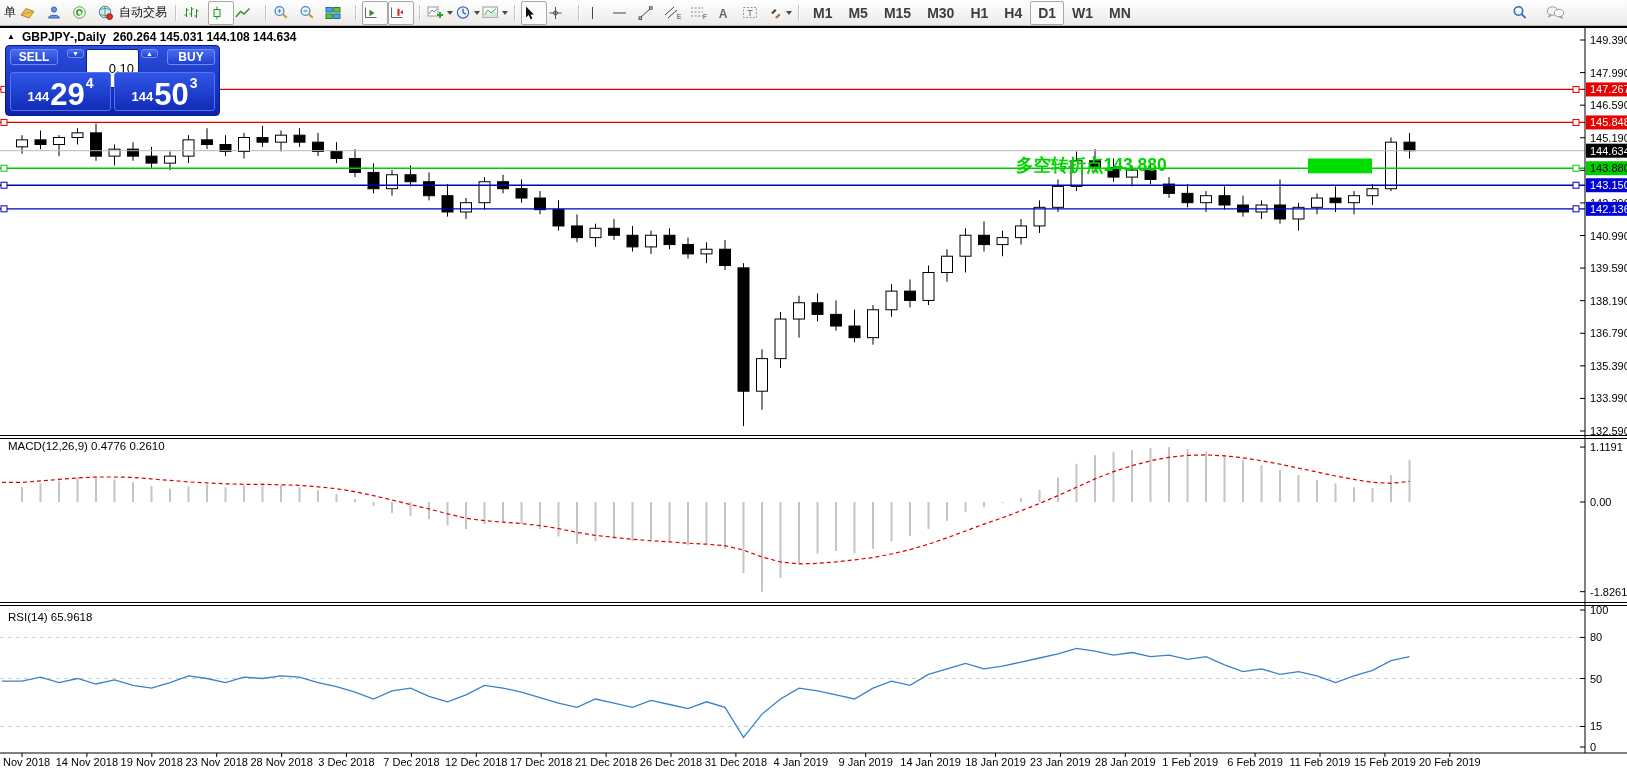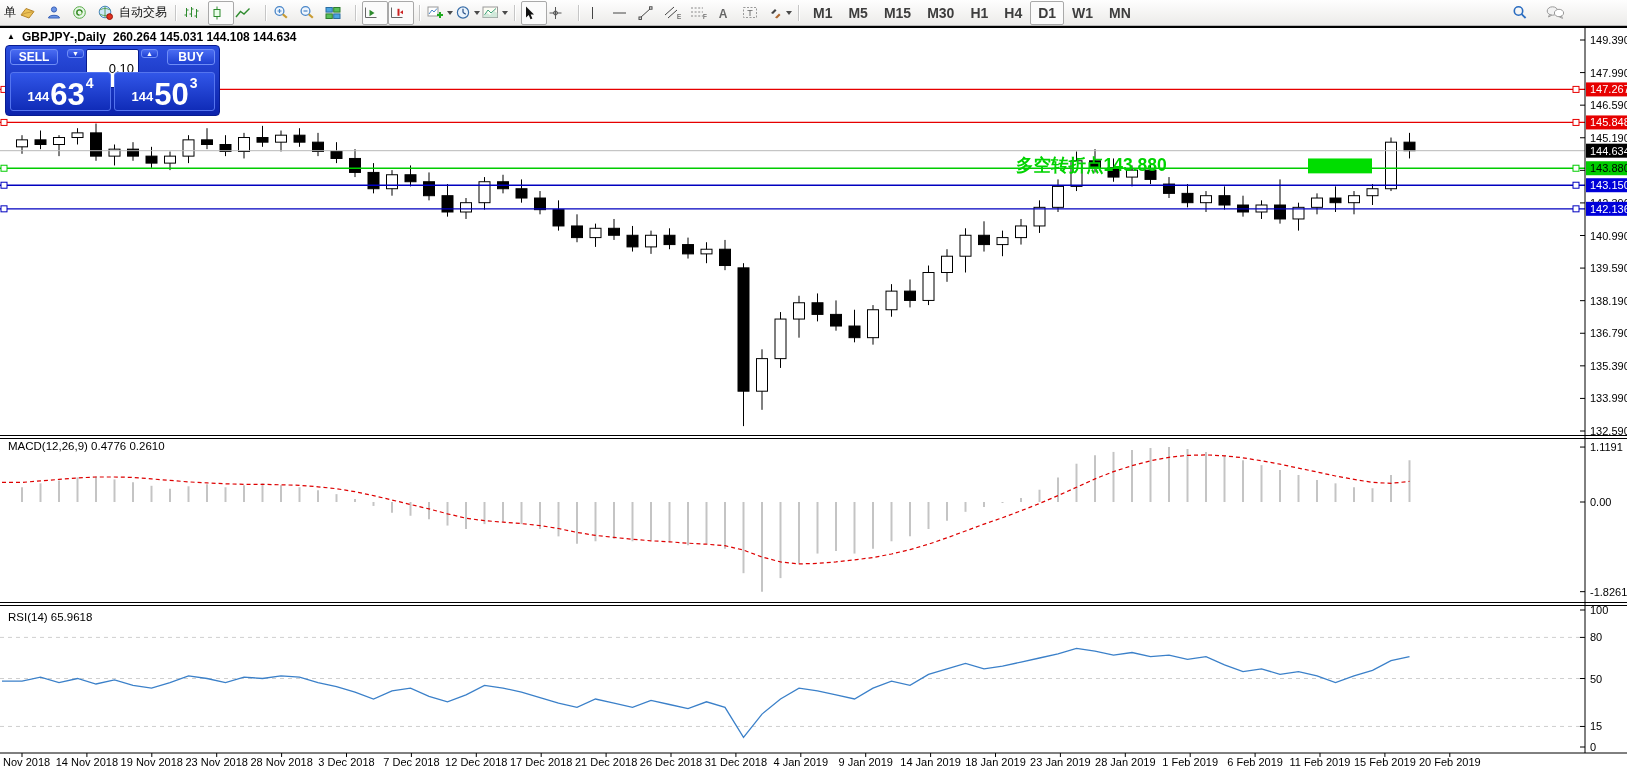--- a/index.html
+++ b/index.html
@@ -657,21 +657,21 @@
     <div style="flex:0 0 5px"></div>
     <div class="spin">▼</div>
     <input class="vol" value="0.10" style="">
     <div class="spin">▲</div>
     <div style="flex:0 0 5px"></div>
     <div class="obtn">BUY</div>
   </div>
   <div class="row2">
     <div class="tile">
       <span class="tprefix">144</span>
-      <span class="tbig">63</span>
+      <span class="tbig">29</span>
       <span class="tsup">4</span>
     </div>
     <div class="tile">
       <span class="tprefix">144</span>
       <span class="tbig">50</span>
       <span class="tsup">3</span>
     </div>
   </div>
 </div>
 

